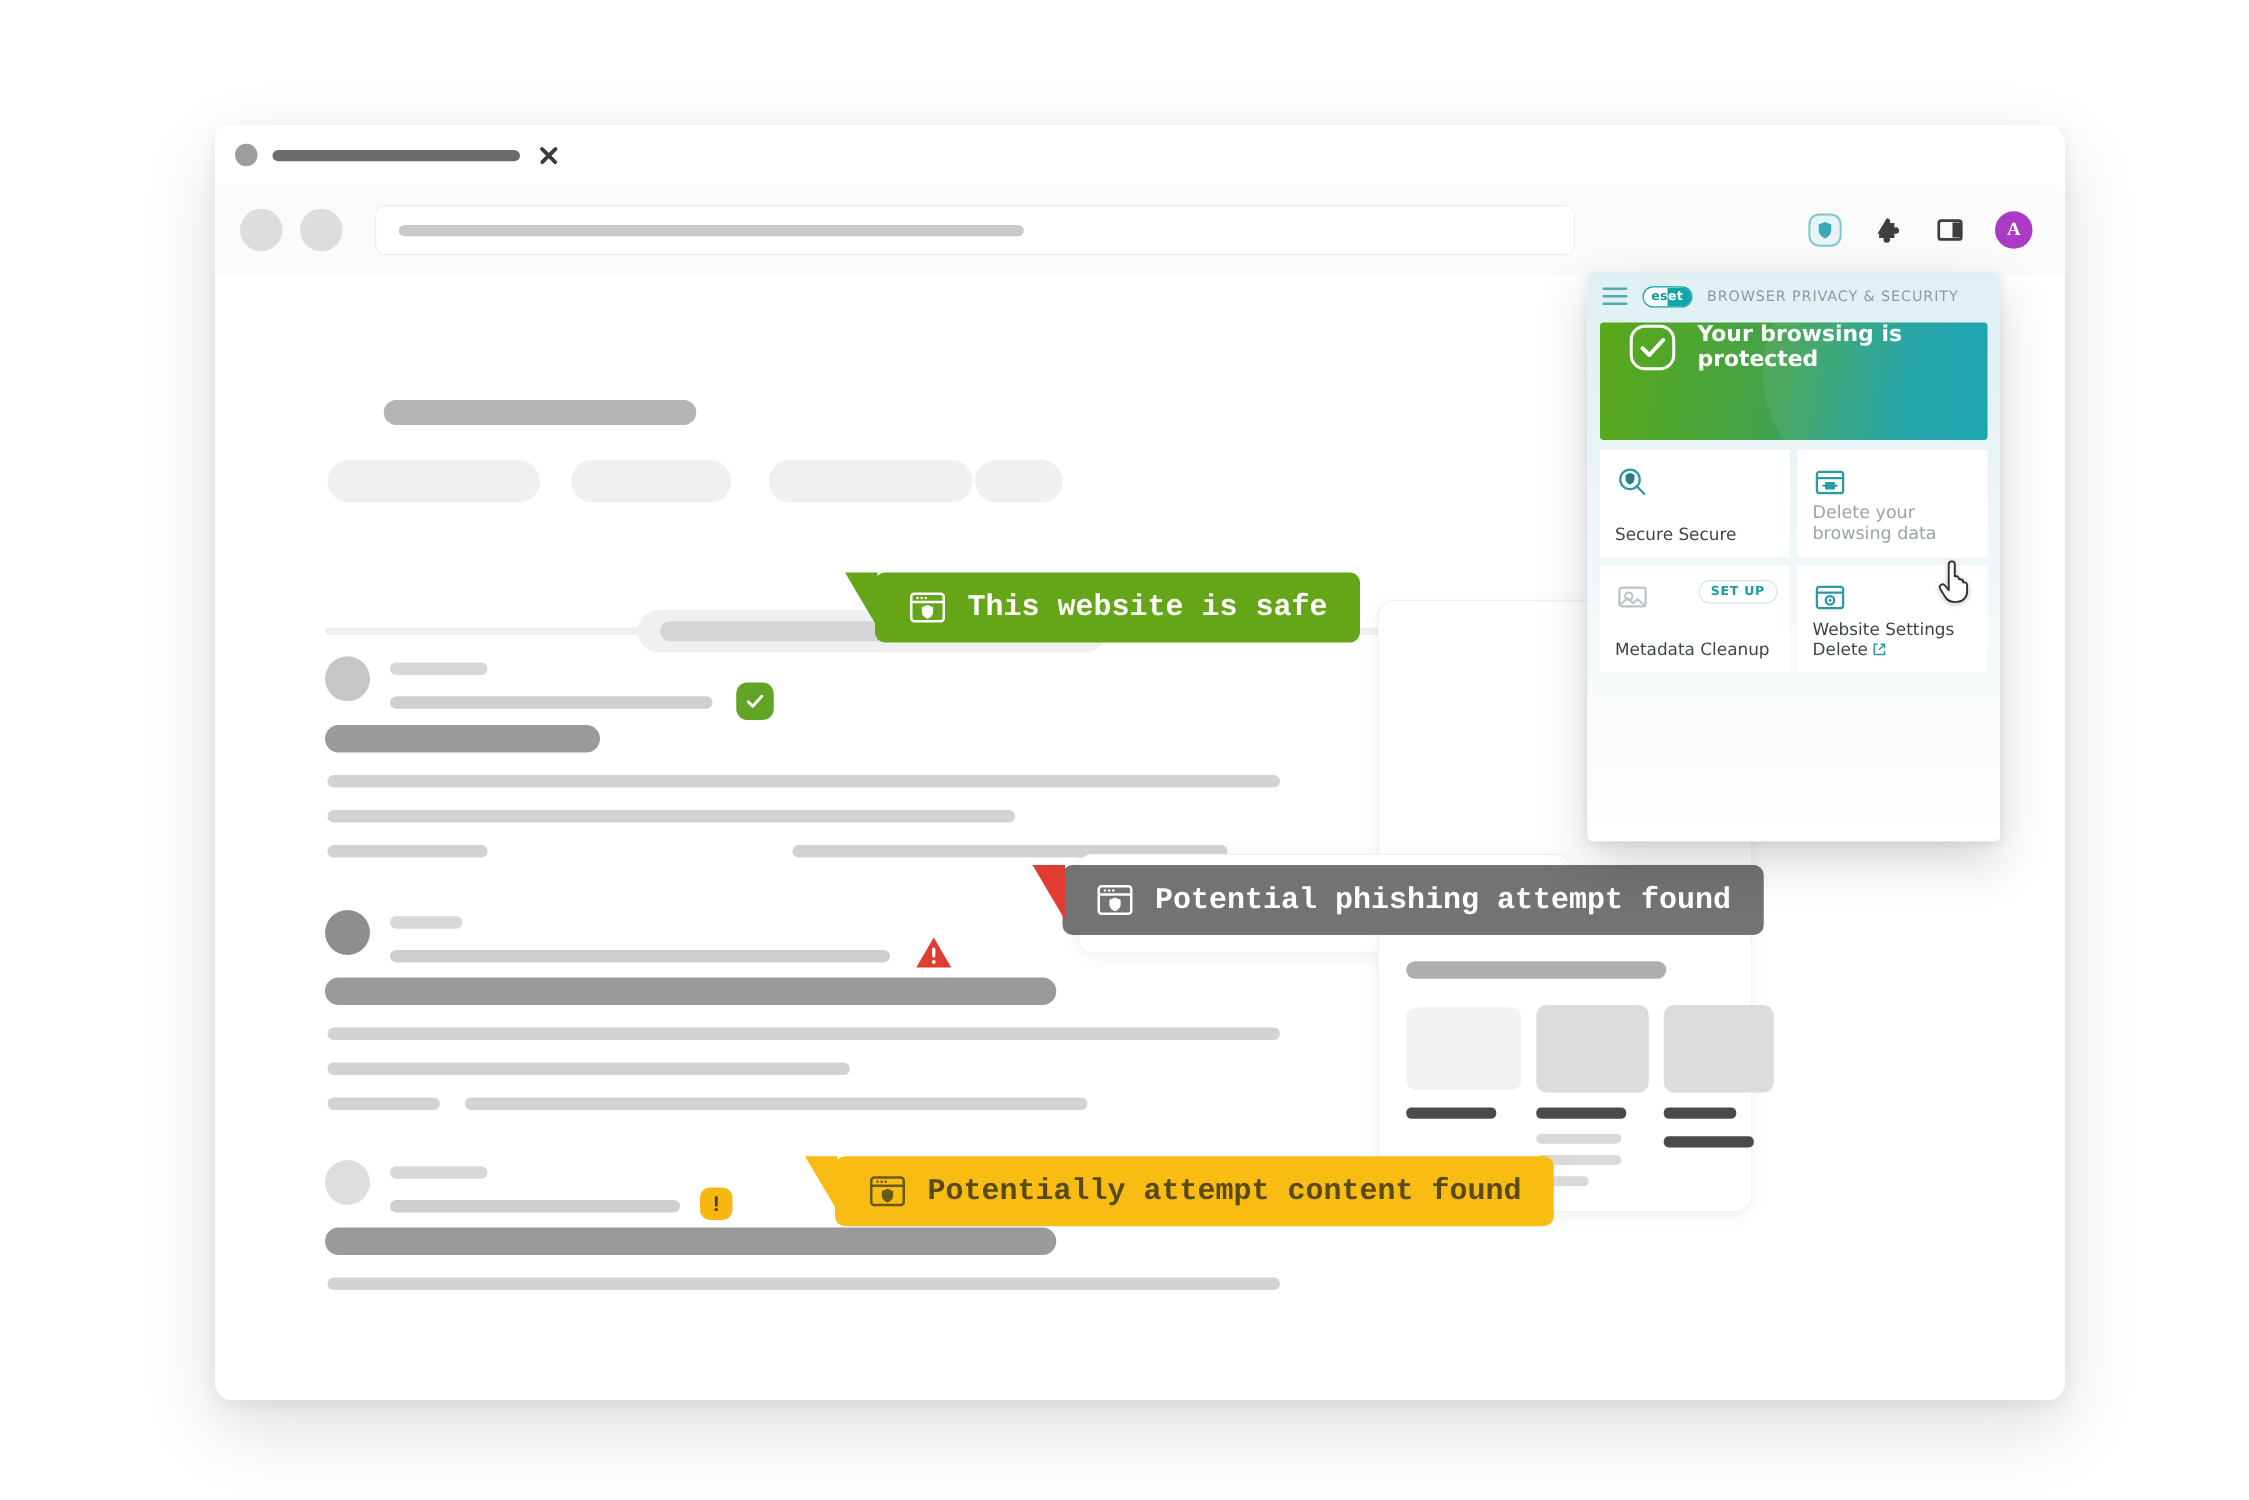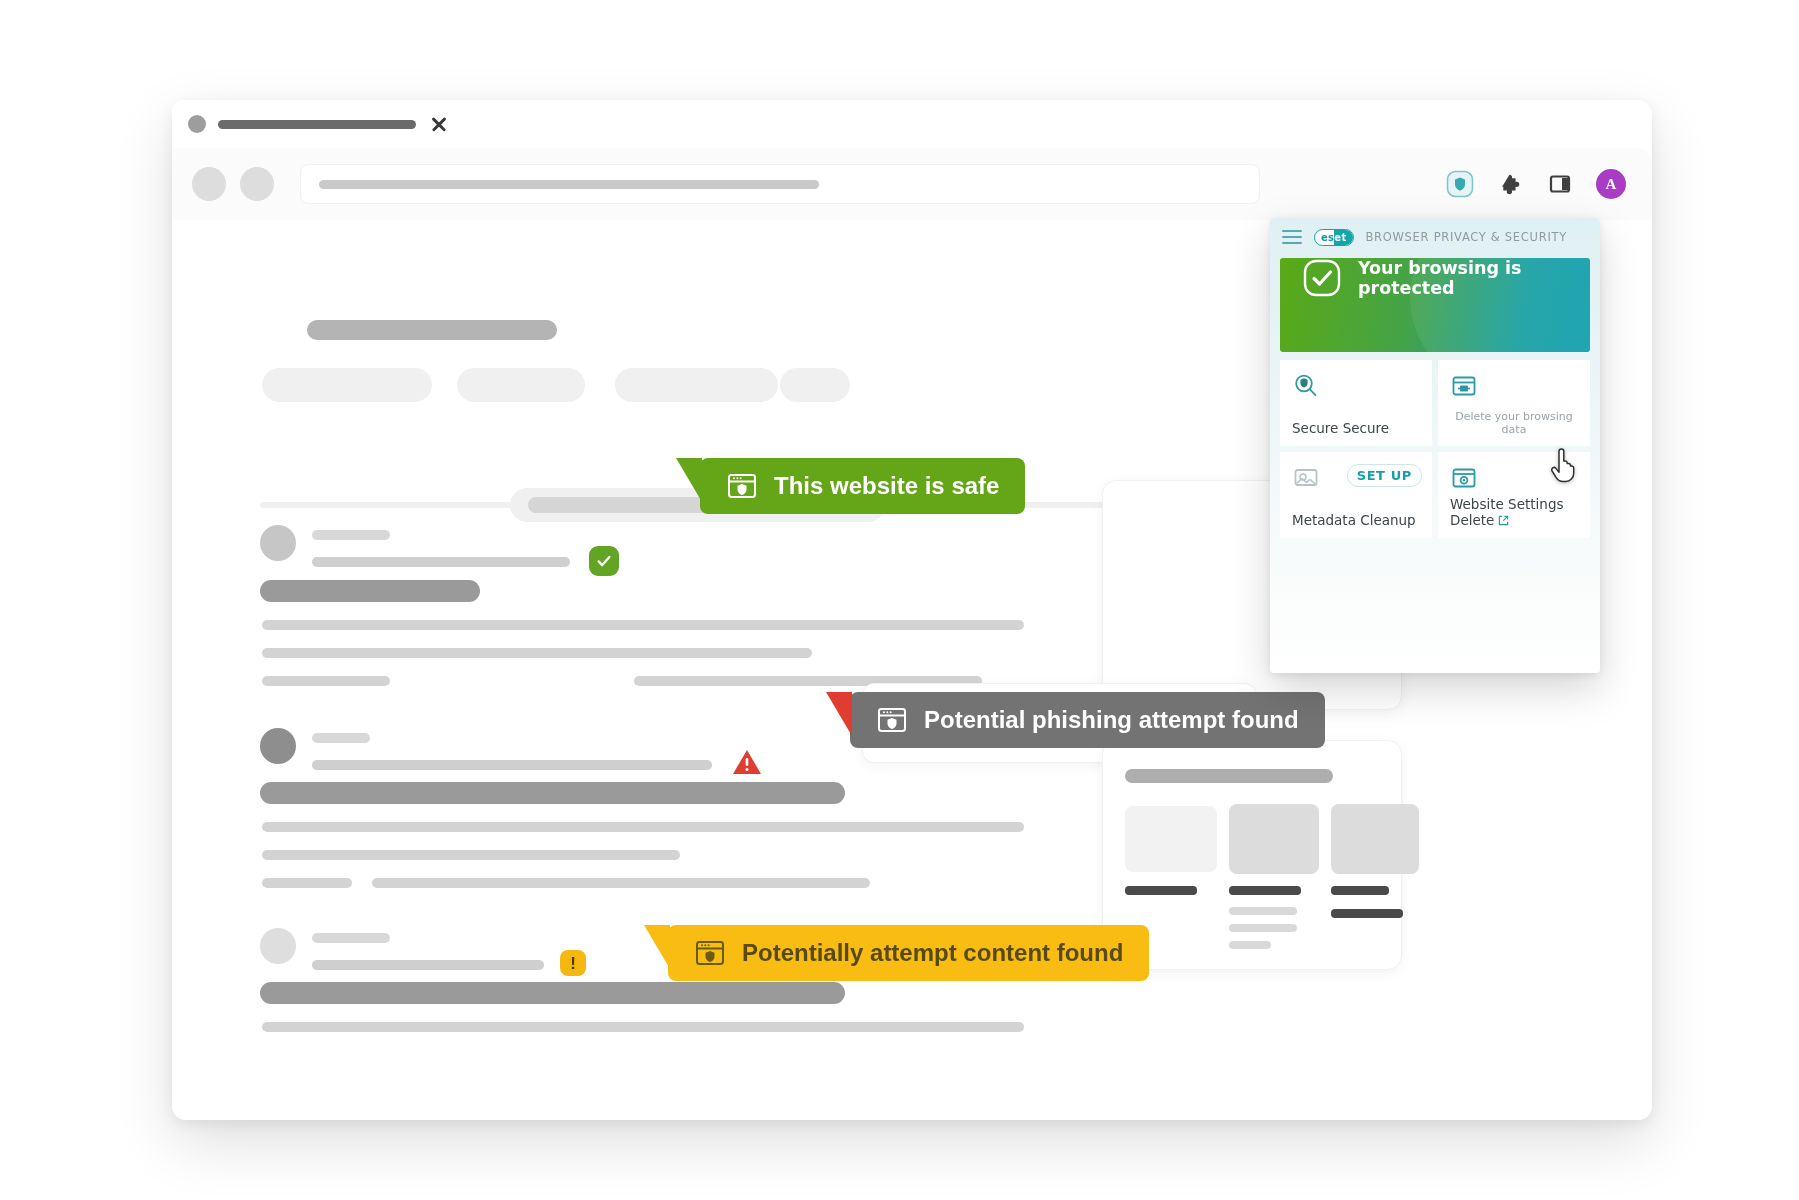--- a/index.html
+++ b/index.html
@@ -135,21 +135,21 @@
   }
 
   
   .callout {
     position: absolute;
     display: flex; align-items: center; gap: 16px;
     padding: 0 26px; height: 56px;
     border-radius: 8px;
     font-size: 24px; font-weight: 700;
     white-space: nowrap;
-    font-family: Liberation Sans, sans-serif;
+    font-family: Liberation Mono, monospace;
   }
   .callout .co-icon { width: 32px; height: 32px; flex: 0 0 auto; }
   .callout.green  { background: #65a518; color: #ffffff; }
   .callout.red    { background: #737373; color: #ffffff; }
   .callout.yellow { background: #f9bc13; color: #574a14; }
   .callout .tail {
     position: absolute; width: 0; height: 0;
   }
   .callout.green .tail {
     left: -24px; top: 0;
@@ -260,27 +260,27 @@
     position: relative;
   }
   .ext-card .card-icon { width: 28px; height: 28px; }
   .ext-card .card-label {
     margin-top: auto;
     font-size: 13.5px; color: #3d4548;
     font-family: "DejaVu Sans", sans-serif;
     line-height: 1.2;
   }
   .ext-card .card-label.muted {
-    font-size: 11px; color: #9aa4a8; text-align: center;
+    font-size: 14px; color: #9aa4a8;
   }
   .setup-pill {
     position: absolute; right: 10px; top: 12px;
     border: 1px solid #cfe6e9; border-radius: 11px;
     padding: 3px 9px;
-    font-size: 13px; font-weight: 700; letter-spacing: 0.6px;
+    font-size: 10px; font-weight: 700; letter-spacing: 0.6px;
     color: #16a0a6; background: #ffffff;
     font-family: "DejaVu Sans", sans-serif;
   }
   .ext-link-icon { width: 11px; height: 11px; display: inline-block; vertical-align: -1px; margin-left: 4px; }
 
   
   .cursor-hand {
     position: absolute; left: 1548px; top: 445px;
     width: 30px; height: 38px; z-index: 60;
     filter: drop-shadow(0 1px 2px rgba(0,0,0,0.25));

